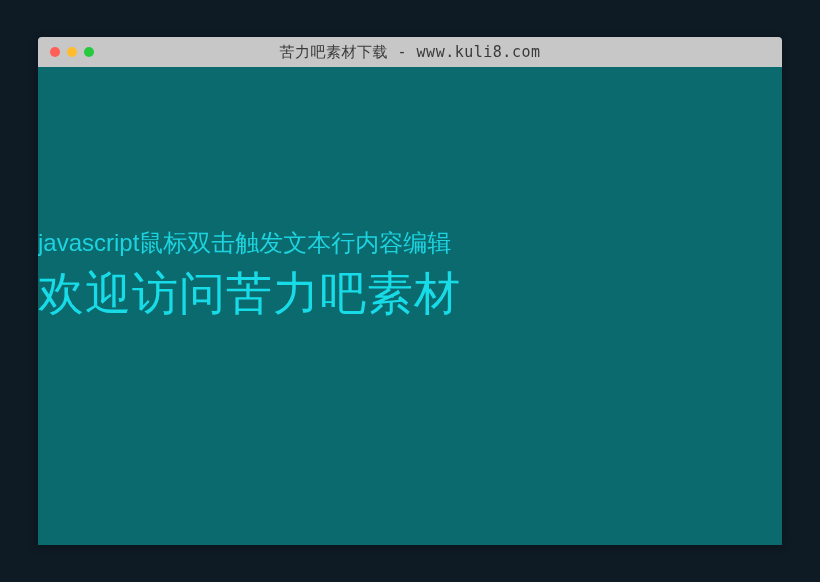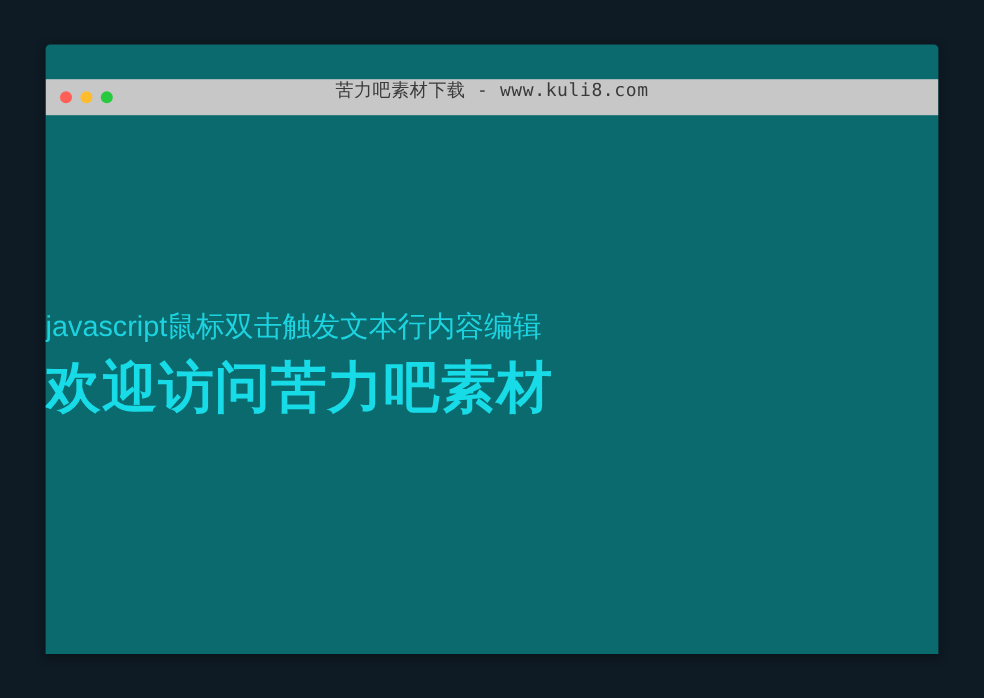--- a/index.html
+++ b/index.html
@@ -21,23 +21,23 @@
       height: 508px;
       background: #0b6a6e;
       border-radius: 4px 4px 0 0;
       overflow: hidden;
       box-shadow: 0 2px 8px rgba(0,0,0,0.3);
     }
     .titlebar {
       height: 30px;
       background: #c7c7c7;
       display: flex;
+      align-items: center;
       position: relative;
       padding: 0 12px;
-      margin-top: 29px;
     }
     .traffic-lights {
       display: flex;
       gap: 7px;
       align-items: center;
     }
     .dot {
       width: 10px;
       height: 10px;
       border-radius: 50%;
@@ -66,21 +66,21 @@
     }
     .subtitle {
       color: #1dd3e0;
       font-size: 24px;
       font-weight: 400;
       margin-bottom: 4px;
     }
     .headline {
       color: #18dbe8;
       font-size: 46px;
-      font-weight: 700;
+      font-weight: 400;
       letter-spacing: 1px;
     }
   </style>
 </head>
 <body>
 
 <div class="window">
   <div class="titlebar">
     <div class="traffic-lights">
       <div class="dot red"></div>

